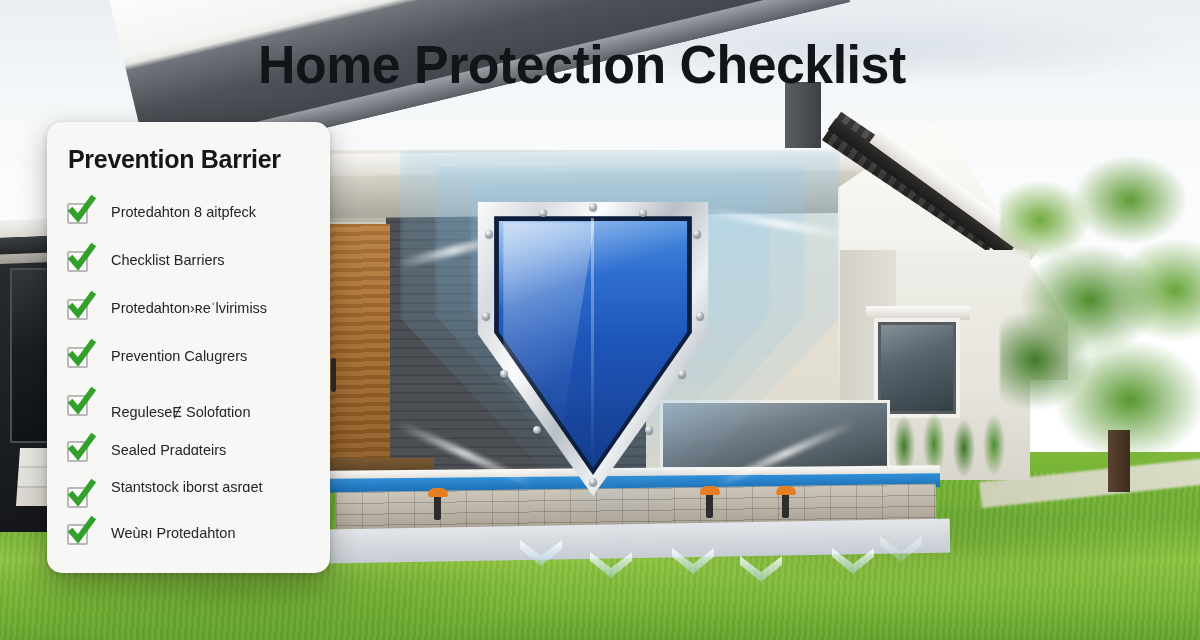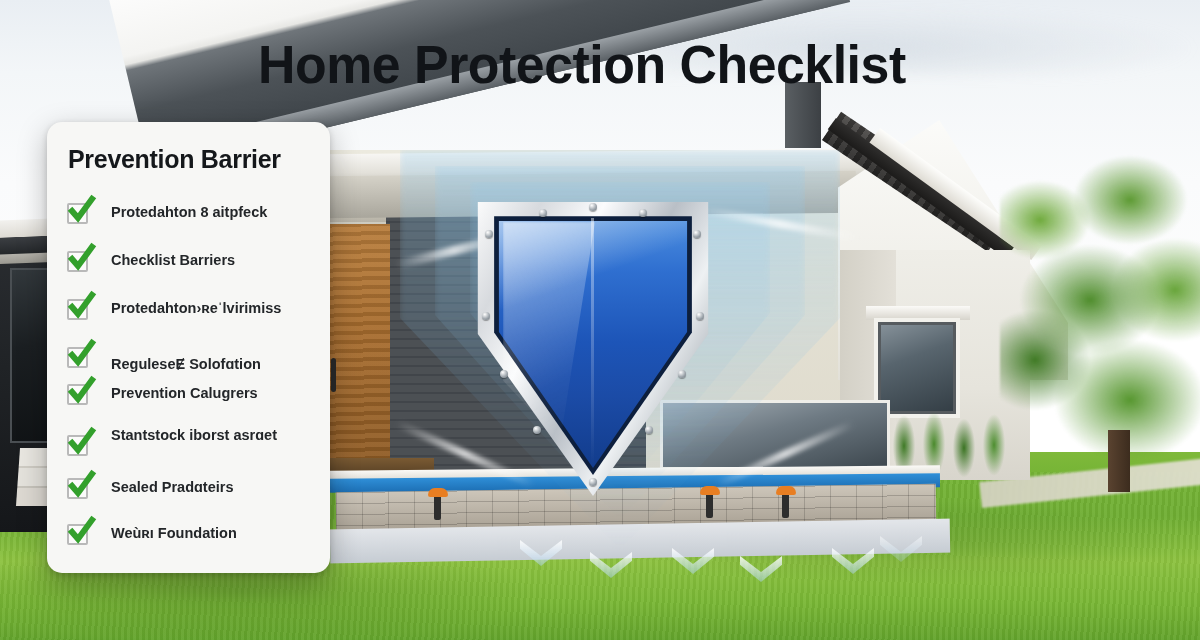--- a/index.html
+++ b/index.html
@@ -309,21 +309,21 @@
     background:#f7f7f5; border-radius:15px;
     box-shadow:0 10px 30px rgba(0,0,0,.28), 0 2px 6px rgba(0,0,0,.16);
     overflow:hidden;
   }
   .card-title {
     position:absolute; left:21px; top:23px;
     font-size:25px; font-weight:700; color:#15181b; letter-spacing:-.3px;
     white-space:nowrap;
   }
   .items { position:absolute; left:20px; top:74px; right:8px; }
-  .item { position:relative; height:48px;font-weight:bold; }
+  .item { position:relative; height:48px; }
   .chk {
     position:absolute; left:0; top:7px; width:21px; height:21px;
     border:2px solid #b9b9b9; background:#fbfbfa; border-radius:2px;
   }
   .chk svg { position:absolute; left:-2px; top:-10px; width:30px; height:30px; overflow:visible; }
   .item-label {
     position:absolute; left:44px; top:8px;
     font-size:14.5px; color:#232629; white-space:nowrap;
   }
   
@@ -455,61 +455,61 @@
 
       <div class="item">
         <span class="chk">
           <svg viewBox="0 0 30 30">
               <path d="M5 16 L11 23 L25 4" fill="none" stroke="#33a02c" stroke-width="6" stroke-linecap="square"></path>
             </svg>
         </span>
         <span class="item-label">Protedahton›ʀeˈlvirimiss</span>
       </div>
 
+      <div class="item">
+        <span class="chk">
+          <svg viewBox="0 0 30 30">
+              <path d="M5 16 L11 23 L25 4" fill="none" stroke="#33a02c" stroke-width="6" stroke-linecap="square"></path>
+            </svg>
+        </span>
+        <span class="item-label">Prevention Calugrers</span>
+      </div>
+
       <div class="item tight">
         <span class="chk">
           <svg viewBox="0 0 30 30">
               <path d="M5 16 L11 23 L25 4" fill="none" stroke="#33a02c" stroke-width="6" stroke-linecap="square"></path>
             </svg>
         </span>
         <span class="item-label" style="top:16px">ReguleseɆ Solofɑtion</span>
       </div>
 
-      <div class="item">
-        <span class="chk">
-          <svg viewBox="0 0 30 30">
-              <path d="M5 16 L11 23 L25 4" fill="none" stroke="#33a02c" stroke-width="6" stroke-linecap="square"></path>
-            </svg>
-        </span>
-        <span class="item-label">Prevention Calugrers</span>
+      <div class="item" style="height:52px">
+        <span class="chk" style="top:16px">
+          <svg viewBox="0 0 30 30">
+              <path d="M5 16 L11 23 L25 4" fill="none" stroke="#33a02c" stroke-width="6" stroke-linecap="square"></path>
+            </svg>
+        </span>
+        <span class="item-label" style="top:17px">Sealed Pradɑteirs</span>
       </div>
 
       <div class="item tight">
         <span class="chk" style="top:10px">
           <svg viewBox="0 0 30 30">
               <path d="M5 16 L11 23 L25 4" fill="none" stroke="#33a02c" stroke-width="6" stroke-linecap="square"></path>
             </svg>
         </span>
         <span class="item-label" style="top:2px">Stantstock iborst asrɑet</span>
       </div>
 
-      <div class="item" style="height:52px">
-        <span class="chk" style="top:16px">
-          <svg viewBox="0 0 30 30">
-              <path d="M5 16 L11 23 L25 4" fill="none" stroke="#33a02c" stroke-width="6" stroke-linecap="square"></path>
-            </svg>
-        </span>
-        <span class="item-label" style="top:17px">Sealed Pradɑteirs</span>
-      </div>
-
       <div class="item">
         <span class="chk" style="top:10px">
           <svg viewBox="0 0 30 30">
               <path d="M5 16 L11 23 L25 4" fill="none" stroke="#33a02c" stroke-width="6" stroke-linecap="square"></path>
             </svg>
         </span>
-        <span class="item-label" style="top:11px">Weùʀı Foundation</span>
+        <span class="item-label" style="top:11px">Weùʀı Protedahton</span>
       </div>
 
     </div>
   </div>
 
 </div>
 
 </body></html>

